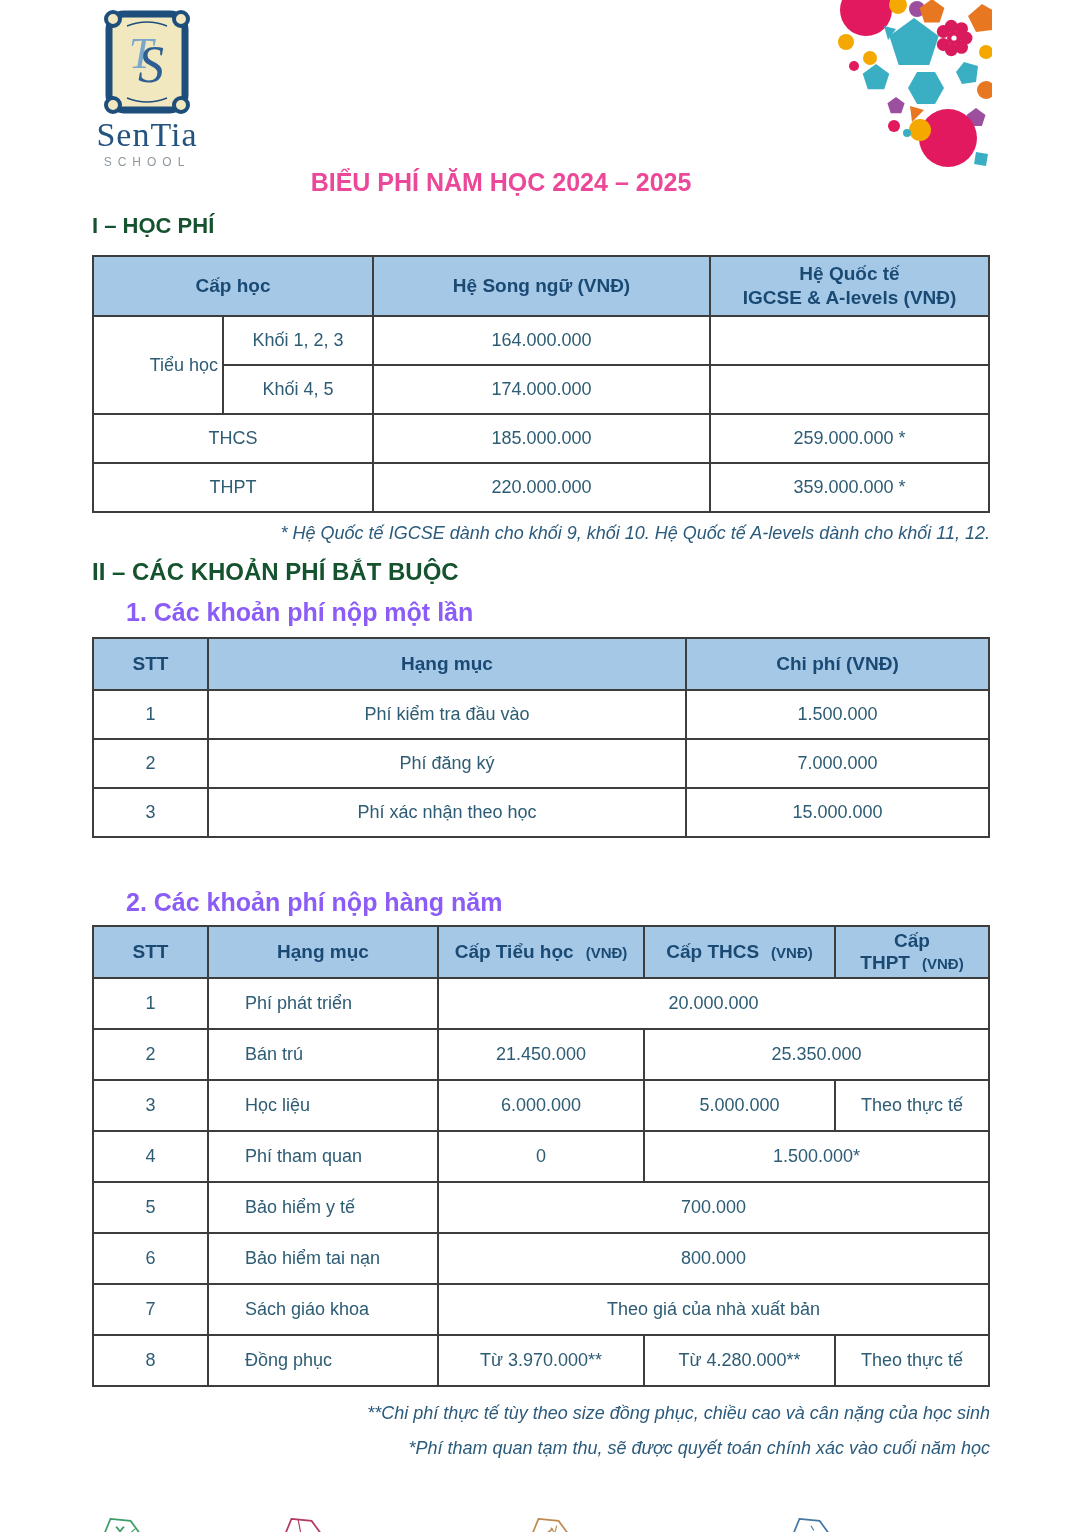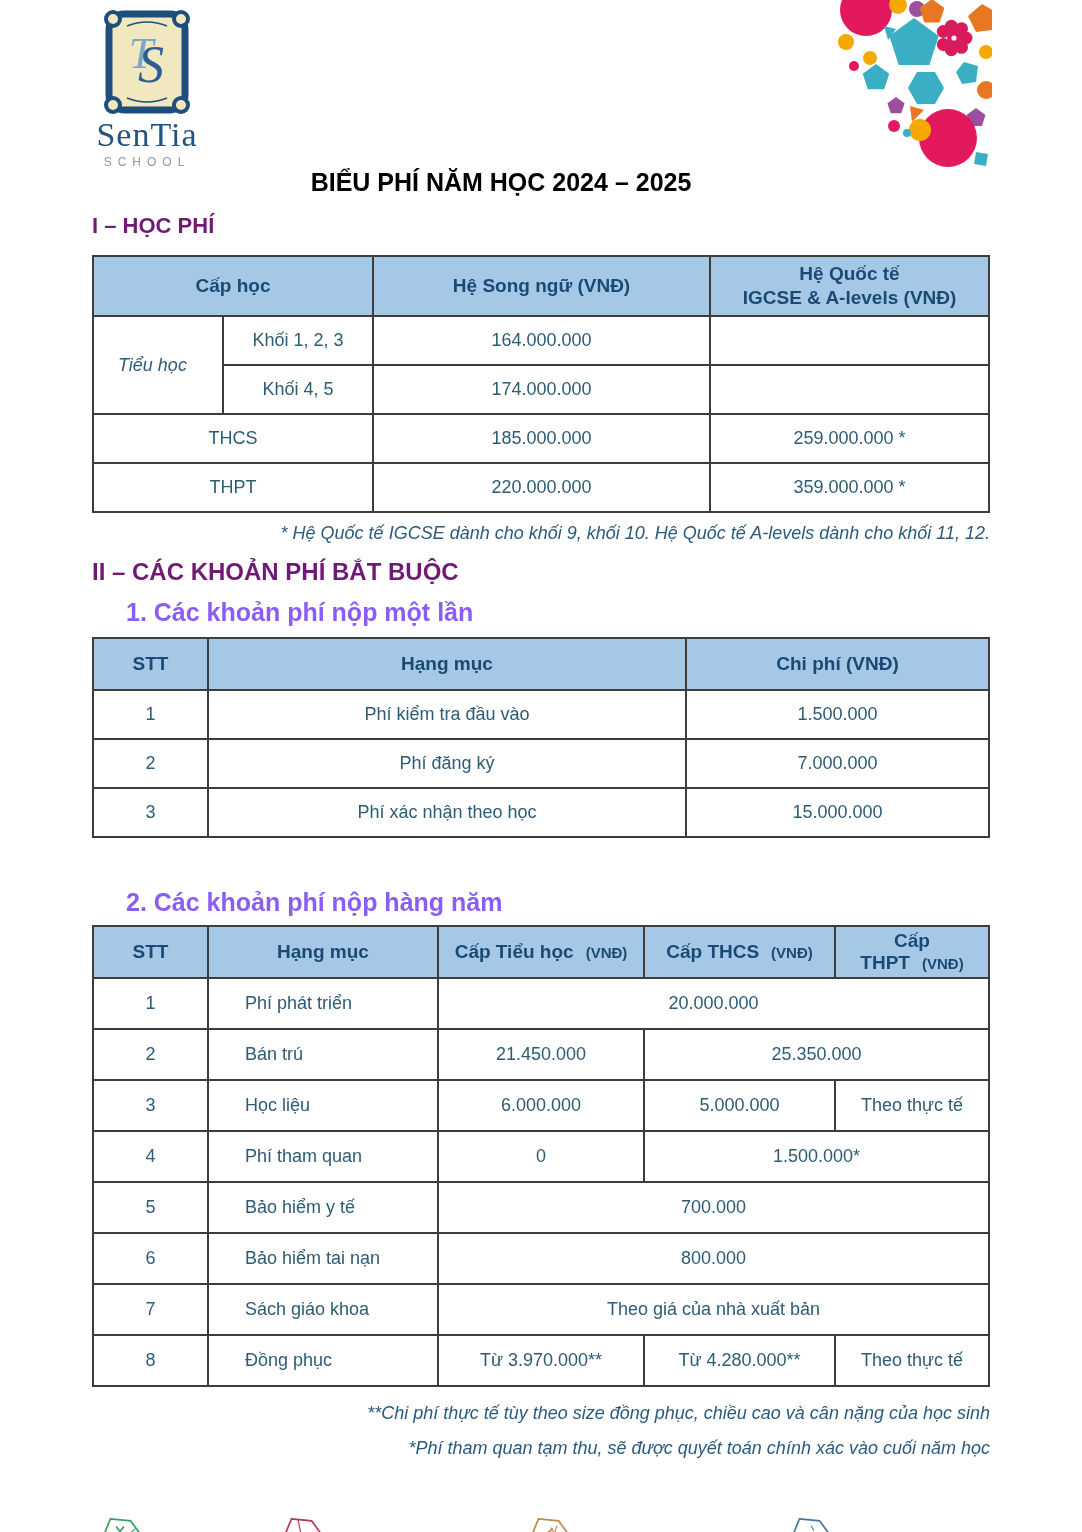--- a/index.html
+++ b/index.html
@@ -11,34 +11,34 @@
   .sentia { position:absolute; left:84px; top:6px; width:126px; text-align:center; }
   .sentia-crest { display:block; margin:0 auto; }
   .sentia-name { font-family:"Liberation Serif","DejaVu Serif",serif; font-size:34px; color:#23537f; letter-spacing:1px; line-height:1; }
   .sentia-school { font-size:12px; letter-spacing:6px; color:#8e989f; margin-top:3px; }
   .oxford-text { position:absolute; left:694px; top:50px; color:#374765; font-family:"Liberation Serif","DejaVu Serif",serif; line-height:1.18; }
   .ox1 { font-size:27px; font-weight:bold; }
   .ox2, .ox3 { font-size:25px; font-style:italic; }
   .oxford-graphic { position:absolute; left:830px; top:0; }
 
   
-  .title { text-align:center; font-size:25px; font-weight:bold; color:#000000; margin:8px 80px 0 0; }
-  .sec-heading { font-size:22px; font-weight:bold; color:#701a75; margin:16px 0 0 92px; }
+  .title { text-align:center; font-size:25px; font-weight:bold; color:#ec4899; margin:8px 80px 0 0; }
+  .sec-heading { font-size:22px; font-weight:bold; color:#14532d; margin:16px 0 0 92px; }
   .sec-heading.big { font-size:24px; margin-top:14px; }
   .sub-heading { font-size:25px; font-weight:bold; color:#8b5cf6; margin:12px 16px 0 126px; }
   .footnote { font-size:18px; font-style:italic; color:#2a5a7c; text-align:right; margin:10px 92px 0 92px; }
 
   
   table { border-collapse:collapse; table-layout:fixed; width:896px; margin:16px 0 0 92px; }
   th, td { border:2px solid #3d3d3d; text-align:center; vertical-align:middle; padding:2px 4px; overflow:hidden; }
   thead th { background:#a5c8e6; color:#1a4a74; font-weight:bold; font-size:19px; }
   td { color:#2d5c74; font-size:18px; }
   .t1 thead th { height:54px; }
   .t1 td { height:43px; }
-  .t1 td.group-cell { text-align:left; padding-left:24px; line-height:1.45;font-style:italic; }
+  .t1 td.group-cell { text-align:right; padding-left:24px; line-height:1.45; }
   .t2 { margin-top:10px; }
   .t2 thead th { height:46px; }
   .t2 td { height:43px; }
   .t3 { margin-top:8px; }
   .t3 thead th { height:46px; }
   .t3 td { height:45px; }
   .t3 td.item-cell { text-align:left; padding-left:36px; }
   .h-line { display:block; line-height:1.25; }
   .h-unit { font-size:15px; margin-left:12px; }
 

